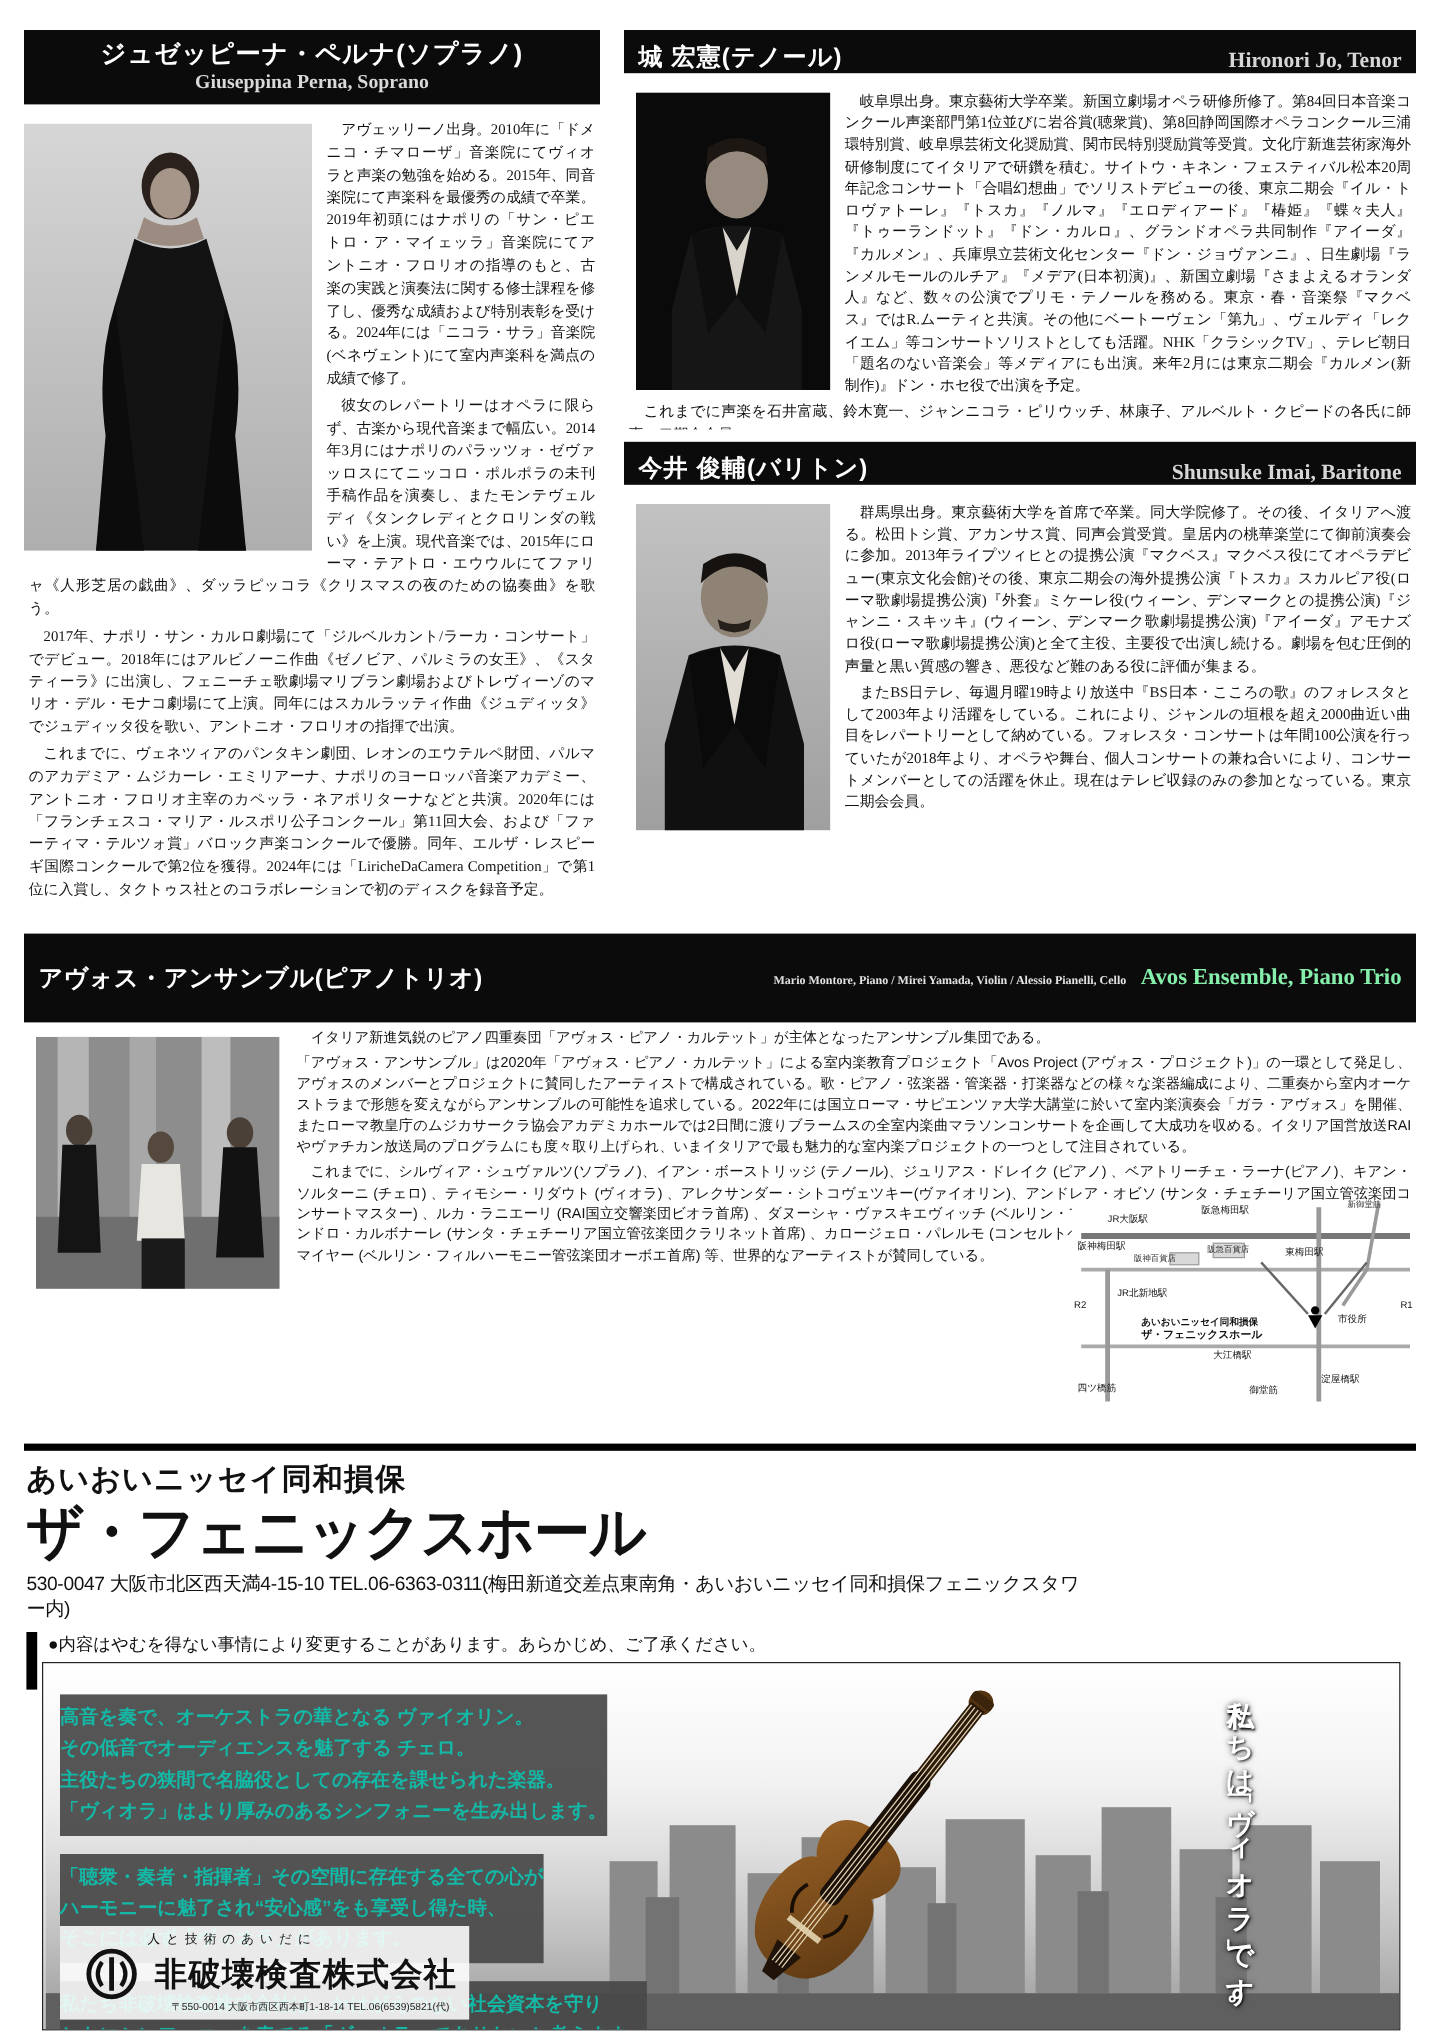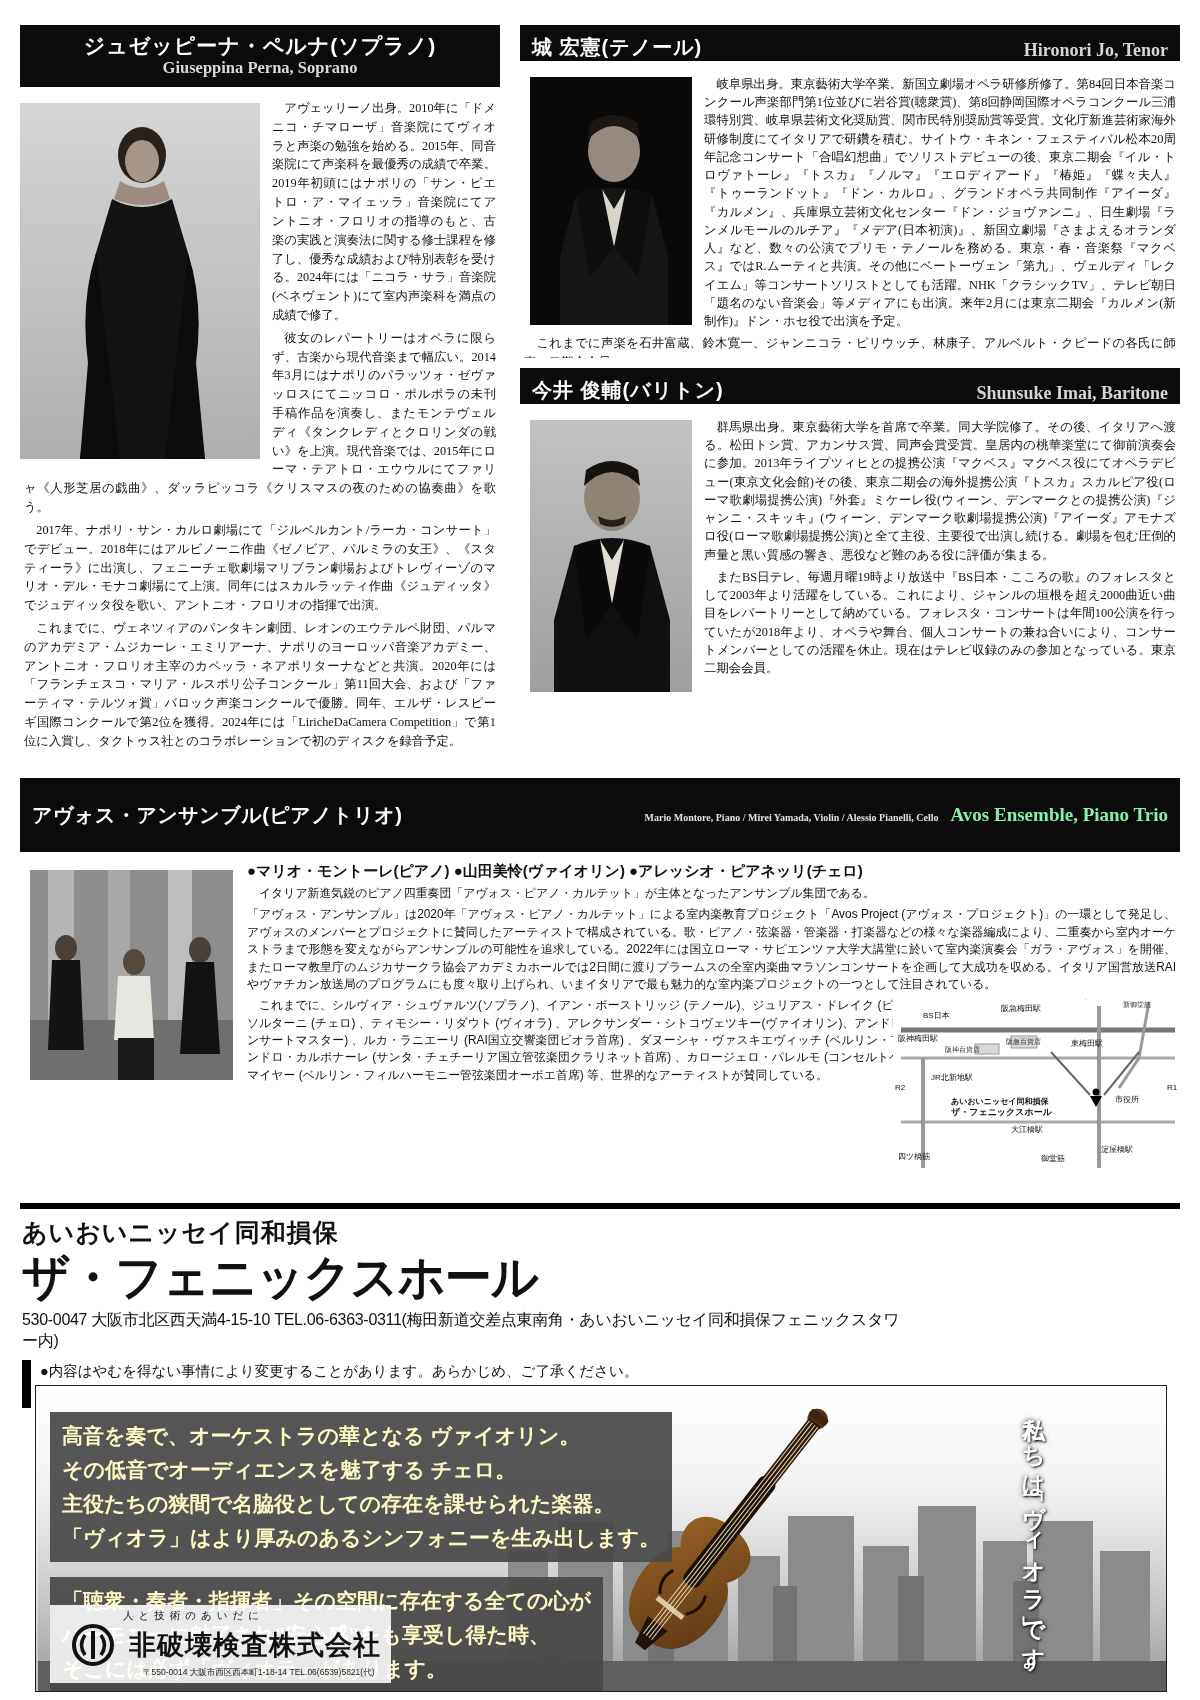--- a/index.html
+++ b/index.html
@@ -54,21 +54,21 @@
   #venue-hall{font-size:47px;font-weight:900;letter-spacing:-1px;line-height:1.05;margin-top:2px;transform:scaleY(1.04);transform-origin:left top;}
   #venue-address{font-size:16px;margin-top:10px;letter-spacing:-0.3px;}
   #venue-notes{margin-top:8px;border-left:9px solid #000;padding-left:9px;font-size:14.5px;line-height:1.65;}
 
   
   #sec-ad{position:absolute;left:35px;top:1385px;width:1130px;height:305px;border:1px solid #222;
           background:linear-gradient(#ffffff 0%,#f0f0f0 40%,#d8d8d8 75%,#bfbfbf 100%);overflow:hidden;}
   #ad-skyline{position:absolute;right:0;bottom:0;}
   #ad-violin{position:absolute;left:612px;top:-16px;transform:rotate(38deg);transform-origin:center;}
   #ad-texts{position:absolute;left:14px;top:26px;display:flex;flex-direction:column;gap:15px;}
-  .ad-block{background:rgba(72,72,72,0.93);color:#fef9c3;font-weight:bold;font-size:21px;line-height:1.62;padding:7px 12px;width:fit-content;}
+  .ad-block{background:rgba(72,72,72,0.93);color:#14b8a6;font-weight:bold;font-size:16px;line-height:1.62;padding:7px 0;width:fit-content;}
   #ad-vertical{position:absolute;right:116px;top:14px;writing-mode:vertical-rl;font-size:23px;font-weight:bold;color:#fff;
                letter-spacing:2px;text-shadow:0 0 5px rgba(0,0,0,.6),1px 1px 2px rgba(0,0,0,.8);}
   #ad-footer{position:absolute;left:14px;bottom:8px;background:rgba(255,255,255,.88);padding:4px 10px 4px 21px;}
   #ad-tagline{font-size:10.5px;letter-spacing:5px;margin-left:52px;}
   #ad-company-row{display:flex;align-items:center;gap:14px;}
   #ad-company{font-size:27px;font-weight:900;letter-spacing:1px;}
   #ad-address{font-size:8.5px;margin-left:72px;color:#222;}
 </style>
 </head>
 <body>
@@ -164,21 +164,20 @@
       <rect x="138" y="0" width="24" height="210" fill="#bdbdbd"></rect>
       <rect x="0" y="150" width="203" height="60" fill="#6f6f6f"></rect>
       <ellipse cx="36" cy="78" rx="11" ry="13" fill="#4a4038"></ellipse>
       <path d="M22 90 L50 90 L54 180 L18 180 Z" fill="#141414"></path>
       <ellipse cx="104" cy="92" rx="11" ry="13" fill="#55483d"></ellipse>
       <path d="M88 106 L120 106 L124 170 L84 170 Z" fill="#e8e6e0"></path>
       <rect x="88" y="168" width="36" height="42" fill="#1a1a1a"></rect>
       <ellipse cx="170" cy="80" rx="11" ry="13" fill="#4a4038"></ellipse>
       <path d="M156 92 L184 92 L190 184 L150 184 Z" fill="#121212"></path>
     </svg>
-    <div id="avos-members">●マリオ・モントーレ(ピアノ) ●山田美怜(ヴァイオリン) ●アレッシオ・ピアネッリ(チェロ)</div>
     <div id="avos-bio">
       <p class="ind">イタリア新進気鋭のピアノ四重奏団「アヴォス・ピアノ・カルテット」が主体となったアンサンブル集団である。</p>
       <p>「アヴォス・アンサンブル」は2020年「アヴォス・ピアノ・カルテット」による室内楽教育プロジェクト「Avos Project (アヴォス・プロジェクト)」の一環として発足し、アヴォスのメンバーとプロジェクトに賛同したアーティストで構成されている。歌・ピアノ・弦楽器・管楽器・打楽器などの様々な楽器編成により、二重奏から室内オーケストラまで形態を変えながらアンサンブルの可能性を追求している。2022年には国立ローマ・サピエンツァ大学大講堂に於いて室内楽演奏会「ガラ・アヴォス」を開催、またローマ教皇庁のムジカサークラ協会アカデミカホールでは2日間に渡りブラームスの全室内楽曲マラソンコンサートを企画して大成功を収める。イタリア国営放送RAIやヴァチカン放送局のプログラムにも度々取り上げられ、いまイタリアで最も魅力的な室内楽プロジェクトの一つとして注目されている。</p>
       <p class="ind">これまでに、シルヴィア・シュヴァルツ(ソプラノ)、イアン・ボーストリッジ (テノール)、ジュリアス・ドレイク (ピアノ) 、ベアトリーチェ・ラーナ(ピアノ)、キアン・ソルターニ (チェロ) 、ティモシー・リダウト (ヴィオラ) 、アレクサンダー・シトコヴェツキー(ヴァイオリン)、アンドレア・オビソ (サンタ・チェチーリア国立管弦楽団コンサートマスター) 、ルカ・ラニエーリ (RAI国立交響楽団ビオラ首席) 、ダヌーシャ・ヴァスキエヴィッチ (ベルリン・フィルハーモニー管弦楽団ヴィオラ首席) 、アレッサンドロ・カルボナーレ (サンタ・チェチーリア国立管弦楽団クラリネット首席) 、カロージェロ・パレルモ (コンセルトヘボウ管弦楽団クラリネット首席) 、アルブレヒト・マイヤー (ベルリン・フィルハーモニー管弦楽団オーボエ首席) 等、世界的なアーティストが賛同している。</p>
     </div>
   </div>
 </section>
 
 <div id="map">
   <svg width="290" height="172" viewBox="0 0 290 172" xmlns="http://www.w3.org/2000/svg">
@@ -189,21 +188,21 @@
     <line x1="206" y1="6" x2="206" y2="168" stroke="#999" stroke-width="4"></line>
     <line x1="30" y1="58" x2="30" y2="168" stroke="#999" stroke-width="4"></line>
     <path d="M256 2 L246 58 L226 88" stroke="#999" stroke-width="3" fill="none"></path>
     <line x1="158" y1="52" x2="197" y2="95" stroke="#666" stroke-width="2"></line>
     <line x1="246" y1="52" x2="211" y2="95" stroke="#666" stroke-width="2"></line>
     <circle cx="203" cy="92" r="3.5" fill="#000"></circle>
     <polygon points="197,96 209,96 203,107" fill="#000"></polygon>
     <rect x="118" y="36" width="26" height="12" fill="#d9d9d9" stroke="#999" stroke-width="1"></rect>
     <rect x="82" y="44" width="24" height="10" fill="#d9d9d9" stroke="#999" stroke-width="1"></rect>
   </svg>
-  <div class="lbl" style="left:30px;top:12px;">BS日本</div>
+  <div class="lbl" style="left:30px;top:12px;">JR大阪駅</div>
   <div class="lbl" style="left:108px;top:5px;">阪急梅田駅</div>
   <div class="lbl tiny" style="left:230px;top:1px;">新御堂筋</div>
   <div class="lbl" style="left:5px;top:35px;">阪神梅田駅</div>
   <div class="lbl tiny" style="left:113px;top:38px;">阪急百貨店</div>
   <div class="lbl tiny" style="left:52px;top:46px;">阪神百貨店</div>
   <div class="lbl" style="left:178px;top:40px;">東梅田駅</div>
   <div class="lbl" style="left:2px;top:84px;">R2</div>
   <div class="lbl" style="left:38px;top:74px;">JR北新地駅</div>
   <div class="lbl hall" style="left:58px;top:98px;">あいおいニッセイ同和損保</div>
   <div class="lbl hall" style="left:58px;top:108px;font-size:9px;">ザ・フェニックスホール</div>

